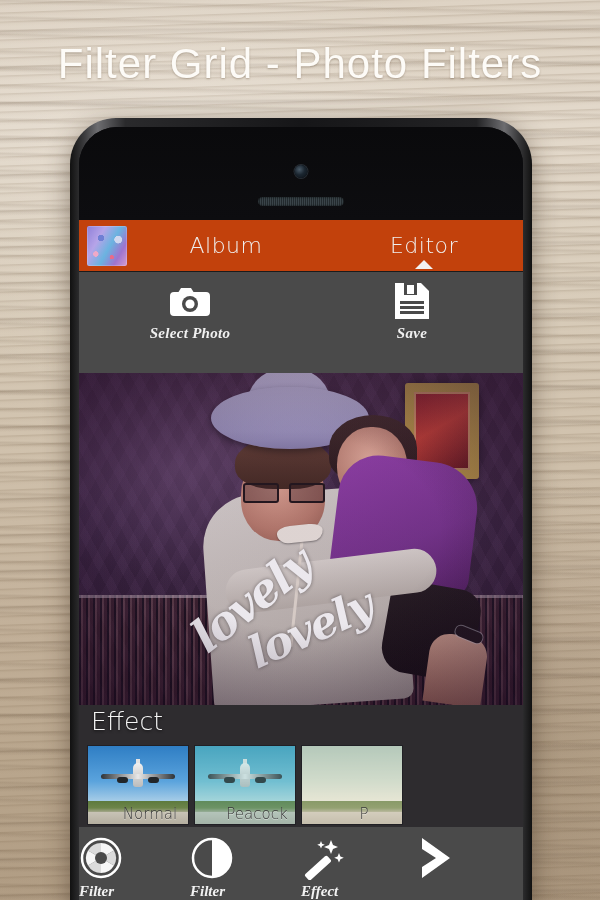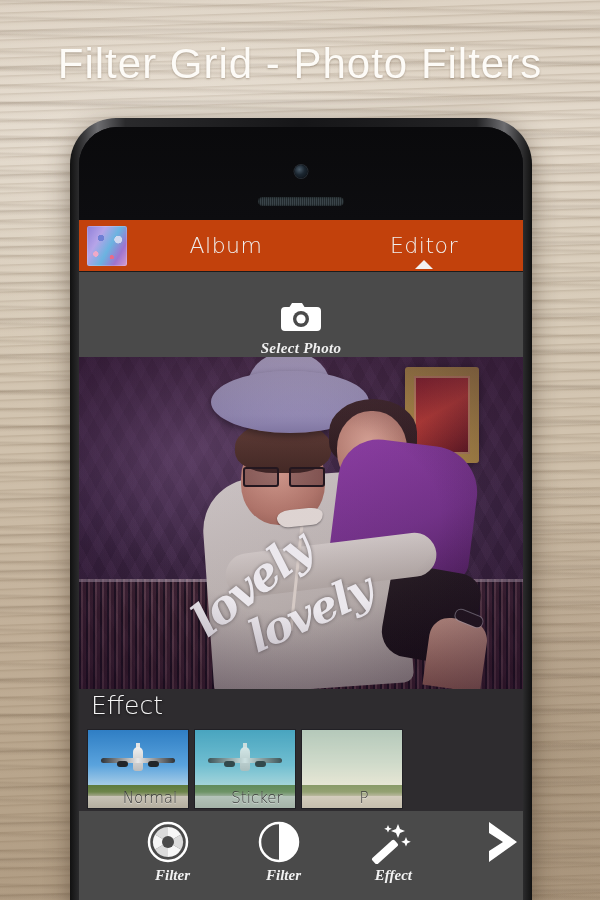--- a/index.html
+++ b/index.html
@@ -126,23 +126,23 @@
     content:""; position:absolute;
     bottom:-11px; left:50%; transform:translateX(-50%);
     border-left:9px solid transparent;
     border-right:9px solid transparent;
     border-bottom:9px solid #f2f2f2;
   }
 
   
   #action-bar{
     position:relative;
-    height:85px;
+    height:101px;
     background:#4a4a4a;
-    display:flex; align-items:flex-end;
+    display:flex; align-items:flex-start;
     padding-top:8px;
   }
   .action-item{
     flex:1 1 0;
     display:flex; flex-direction:column; align-items:center;
     gap:3px;
   }
   .action-icon{ height:42px; display:flex; align-items:center; justify-content:center; }
   .action-label{
     font-family:"Liberation Serif", serif;
@@ -375,21 +375,21 @@
   
   #bottom-bar{
     position:relative;
     height:90px;
     background:#4a4a4a;
     display:flex; align-items:flex-start;
     padding-top:8px;
   }
   .tool-item{
     flex:1 1 0;
-    display:flex; flex-direction:column; align-items:flex-end; gap:2px;
+    display:flex; flex-direction:column; align-items:flex-start; gap:2px;
   }
   .tool-icon{ height:46px; display:flex; align-items:center; justify-content:center; }
   .tool-label{
     font-family:"Liberation Serif", serif;
     font-style:italic; font-weight:700;
     font-size:15px; color:#f2f2f2;
   }
 </style>
 </head>
 <body>
@@ -420,20 +420,33 @@
           <div class="action-icon">
             <svg width="44" height="34" viewBox="0 0 44 34">
               <path d="M13 4 h10 l2.5 4 H38 a4 4 0 0 1 4 4 v16 a4 4 0 0 1 -4 4 H6 a4 4 0 0 1 -4 -4 V12 a4 4 0 0 1 4 -4 h4.5 z" fill="#ffffff"></path>
               <circle cx="22" cy="20" r="8" fill="#4a4a4a"></circle>
               <circle cx="22" cy="20" r="4.6" fill="#ffffff"></circle>
             </svg>
           </div>
           <div class="action-label">Select Photo</div>
         </div>
 
+        <div class="action-item">
+          <div class="action-icon">
+            <svg width="36" height="38" viewBox="0 0 36 38">
+              <path d="M1 1 h26 l8 8 v28 H1 z" fill="#ffffff"></path>
+              <rect x="10" y="1" width="13" height="12" fill="#4a4a4a"></rect>
+              <rect x="13" y="3" width="7" height="9" fill="#ffffff"></rect>
+              <rect x="6" y="19" width="24" height="3" fill="#4a4a4a"></rect>
+              <rect x="6" y="24" width="24" height="3" fill="#4a4a4a"></rect>
+              <rect x="6" y="29" width="24" height="3" fill="#4a4a4a"></rect>
+            </svg>
+          </div>
+          <div class="action-label">Save</div>
+        </div>
 
 
       </div>
 
       <div id="photo-canvas">
         <div id="photo-wall"></div>
         <div id="photo-frame"></div>
         <div id="photo-wainscot"></div>
 
         <div id="man-shirt"></div>
@@ -484,21 +497,21 @@
             <div class="thumb-ground"></div>
             <div class="thumb-runway"></div>
             <div class="thumb-plane">
               <div class="tail"></div>
                 <div class="fuselage"></div>
                 <div class="wing"></div>
                 <div class="eng1"></div>
                 <div class="eng2"></div>
             </div>
             <div class="thumb-tint" style="background:rgba(110,200,200,0.22)"></div>
-            <div class="thumb-name">Sticker</div>
+            <div class="thumb-name">Peacock</div>
           </div>
 
 
 
           <div class="filter-thumb">
             <div class="thumb-sky" style="background:linear-gradient(to bottom,#9cbdb2 0%,#c2d6c9 42%,#e8e9da 75%,#f7f3e6 100%)"></div>
             <div class="thumb-ground"></div>
             <div class="thumb-runway"></div>
 
             <div class="thumb-tint" style="background:rgba(240,230,205,0.30)"></div>

